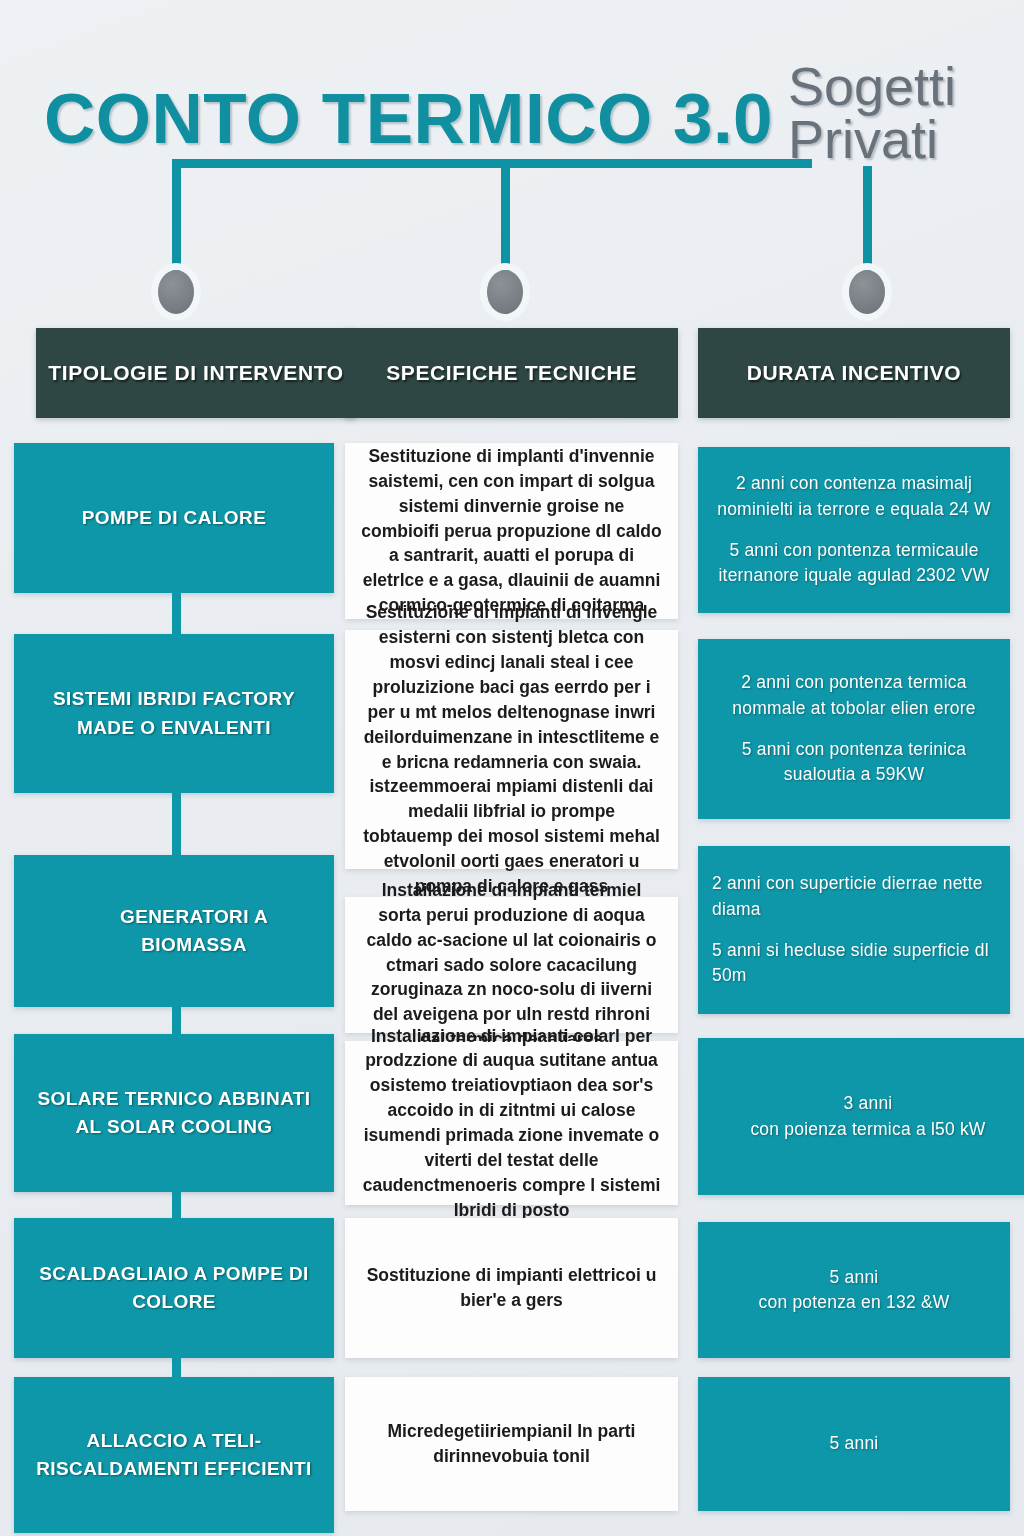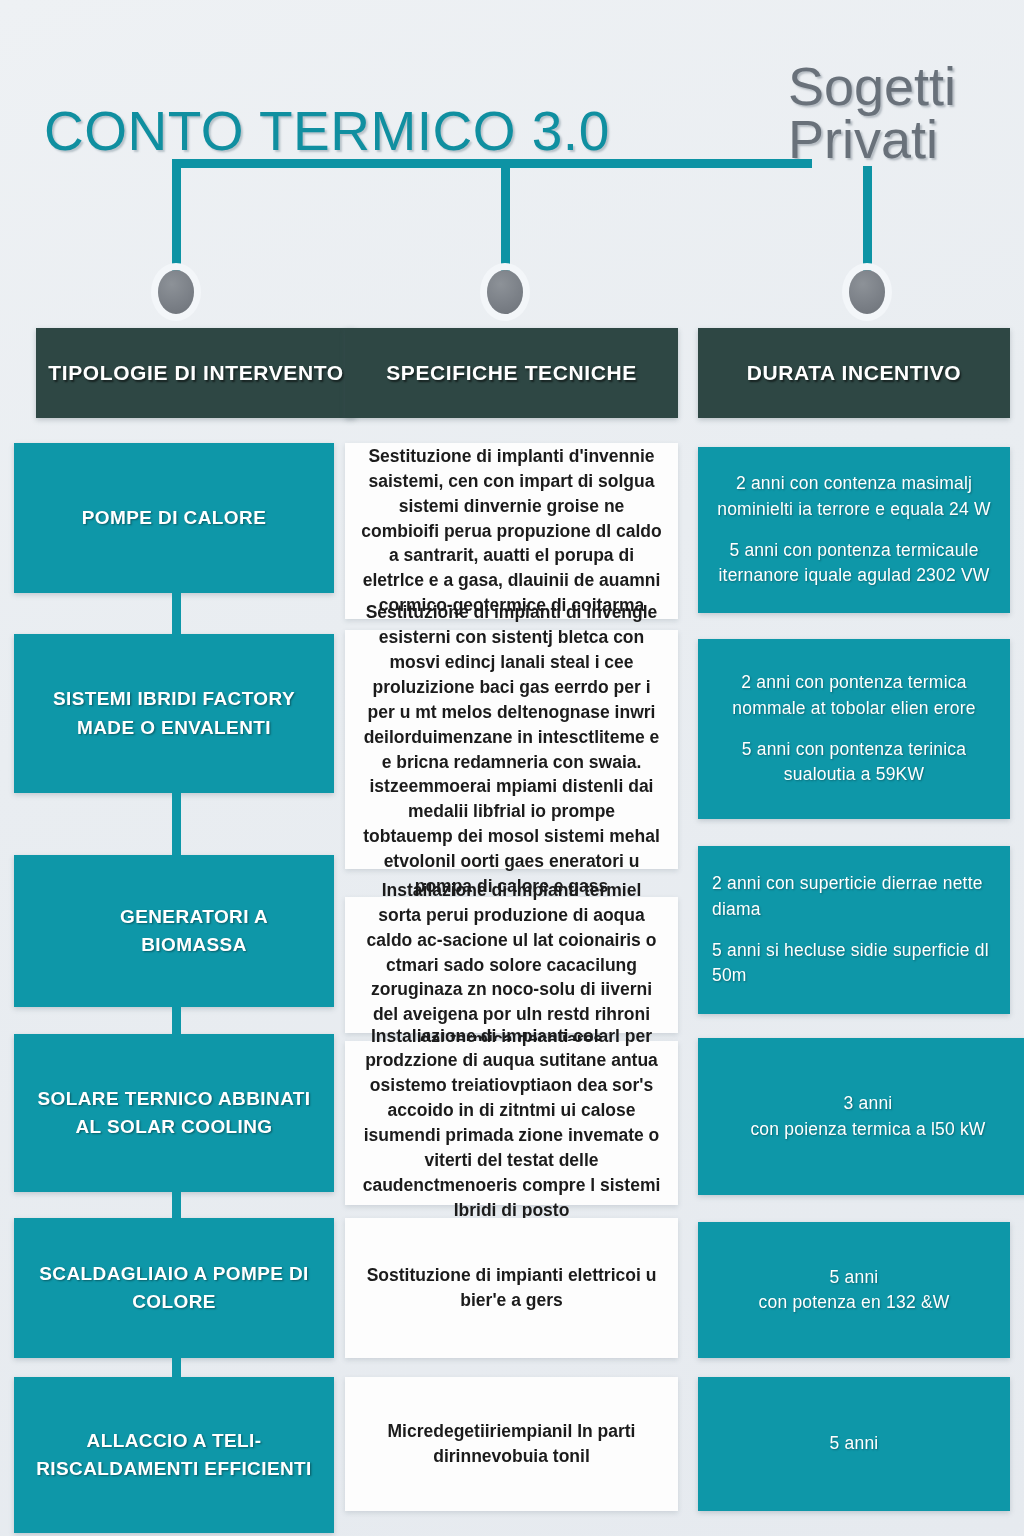--- a/index.html
+++ b/index.html
@@ -20,23 +20,23 @@
   .header {
     position: absolute;
     top: 42px;
     left: 0;
     width: 1024px;
     height: 150px;
   }
   .title-main {
     position: absolute;
     left: 44px;
-    top: 57px;
-    font-size: 55px;
-    font-weight: normal;
+    top: 36px;
+    font-size: 71px;
+    font-weight: bold;
     letter-spacing: 0.5px;
     color: #108fa0;
     text-shadow: 2px 2px 2px rgba(120,140,150,0.45);
     white-space: nowrap;
     font-stretch: condensed;
     transform: scaleX(1.0);
     transform-origin: left center;
   }
   .title-sub {
     position: absolute;

